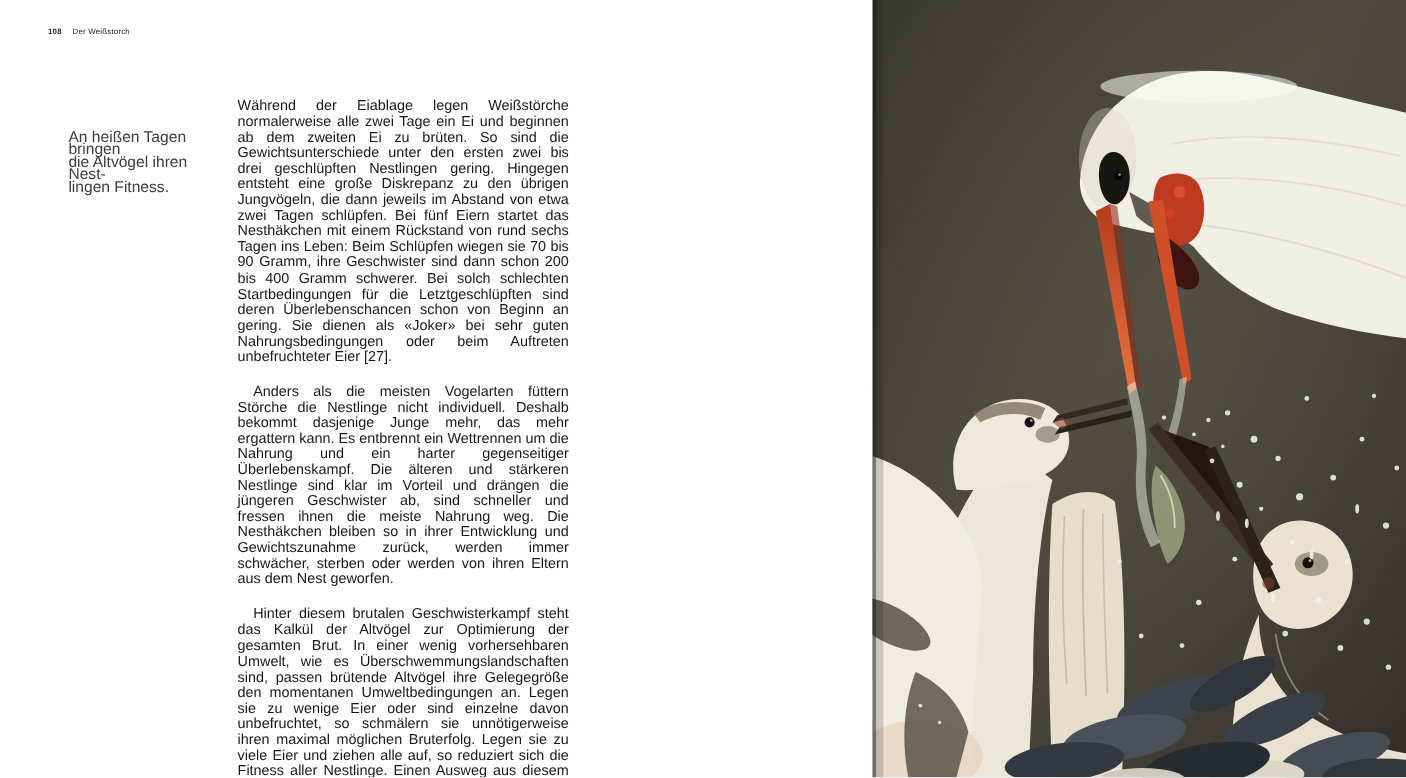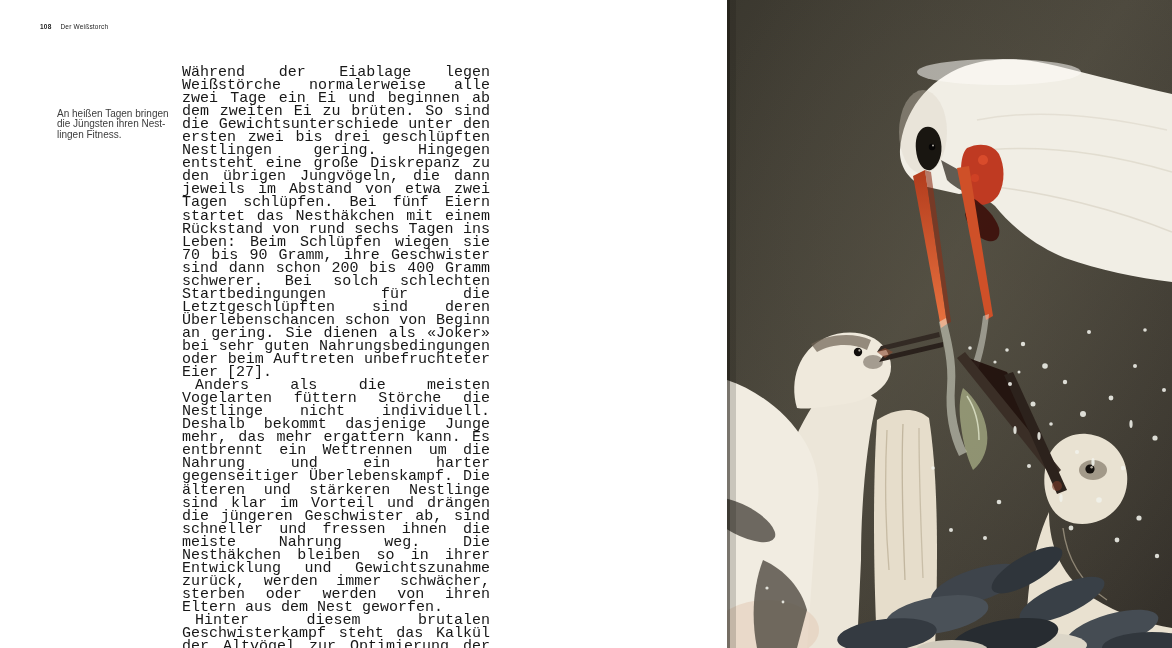--- a/index.html
+++ b/index.html
@@ -14,34 +14,34 @@
   
   .running-head{
     position:absolute;left:40px;top:23px;
     font-size:6.5px;letter-spacing:.2px;color:#1c1c1c;
     display:flex;gap:9px;align-items:baseline;
   }
   .running-head .pagenum{font-weight:bold;}
   
   .margin-caption{
     position:absolute;left:57px;top:109px;width:125px;
-    font-size:10px;line-height:10.4px;color:#3c3c3c;
+    font-size:13px;line-height:10.4px;color:#3c3c3c;
   }
   
   .text-col{position:absolute;left:182px;top:66px;width:308px;}
   .text-col h1{
     margin:3px 0 16px 0;
     font-size:17.5px;line-height:20px;font-weight:bold;
     color:#3a6cb8;
     font-family:"Liberation Sans", sans-serif;
   }
   .text-col p{
-    margin:0;
-    font-family:Liberation Mono, monospace;
-    font-size:15px;line-height:13.05px;
+    margin:16px;
+    font-family:Liberation Sans, sans-serif;
+    font-size:12px;line-height:13.05px;
     text-align:justify;
     color:#171717;
   }
   .text-col p.indent{text-indent:13px;}
   
   .photo-page{
     position:absolute;left:727px;top:0;width:445px;height:648px;
   }
   .photo-page svg{display:block;}
 </style>
@@ -51,21 +51,21 @@
 <div class="spread">
 
   <div>
     <div class="running-head">
       <span class="pagenum">108</span>
       <span class="booktitle">Der Weißstorch</span>
     </div>
 
     <aside class="margin-caption">
       <div>An heißen Tagen bringen</div>
-      <div>die Jüngsten ihren Nest-</div>
+      <div>die Altvögel ihren Nest-</div>
       <div>lingen Fitness.</div>
     </aside>
 
     <main class="text-col">
       <p>Während der Eiablage legen Weißstörche normalerweise alle zwei Tage ein Ei und beginnen ab dem zweiten Ei zu brüten. So sind die Gewichtsunterschiede unter den ersten zwei bis drei geschlüpften Nestlingen gering. Hingegen entsteht eine große Diskrepanz zu den übrigen Jungvögeln, die dann jeweils im Abstand von etwa zwei Tagen schlüpfen. Bei fünf Eiern startet das Nesthäkchen mit einem Rückstand von rund sechs Tagen ins Leben: Beim Schlüpfen wiegen sie 70 bis 90 Gramm, ihre Geschwister sind dann schon 200 bis 400 Gramm schwerer. Bei solch schlechten Startbedingungen für die Letztgeschlüpften sind deren Überlebenschancen schon von Beginn an gering. Sie dienen als «Joker» bei sehr guten Nahrungsbedingungen oder beim Auftreten unbefruchteter Eier [27].</p>
       <p class="indent">Anders als die meisten Vogelarten füttern Störche die Nestlinge nicht individuell. Deshalb bekommt dasjenige Junge mehr, das mehr ergattern kann. Es entbrennt ein Wettrennen um die Nahrung und ein harter gegenseitiger Überlebenskampf. Die älteren und stärkeren Nestlinge sind klar im Vorteil und drängen die jüngeren Geschwister ab, sind schneller und fressen ihnen die meiste Nahrung weg. Die Nesthäkchen bleiben so in ihrer Entwicklung und Gewichtszunahme zurück, werden immer schwächer, sterben oder werden von ihren Eltern aus dem Nest geworfen.</p>
       <p class="indent">Hinter diesem brutalen Geschwisterkampf steht das Kalkül der Altvögel zur Optimierung der gesamten Brut. In einer wenig vorhersehbaren Umwelt, wie es Überschwemmungslandschaften sind, passen brütende Altvögel ihre Gelegegröße den momentanen Umweltbedingungen an. Legen sie zu wenige Eier oder sind einzelne davon unbefruchtet, so schmälern sie unnötigerweise ihren maximal möglichen Bruterfolg. Legen sie zu viele Eier und ziehen alle auf, so reduziert sich die Fitness aller Nestlinge. Einen Ausweg aus diesem Dilemma bildet das asynchrone Schlüpfen von Nestlingen: Bei guten Bedingungen schaffen die Altvögel genügend Futter zum Nest und selbst das Nesthäkchen überlebt [141]. Bei schwierigeren Nahrungsbedingungen sterben die Jüngsten, der Energieverlust eines zusätzlich gelegten Eies und der Aufwand zu dessen Aufzucht in den ersten Tagen sind jedoch klein.</p>
     </main>
   </div>
 

